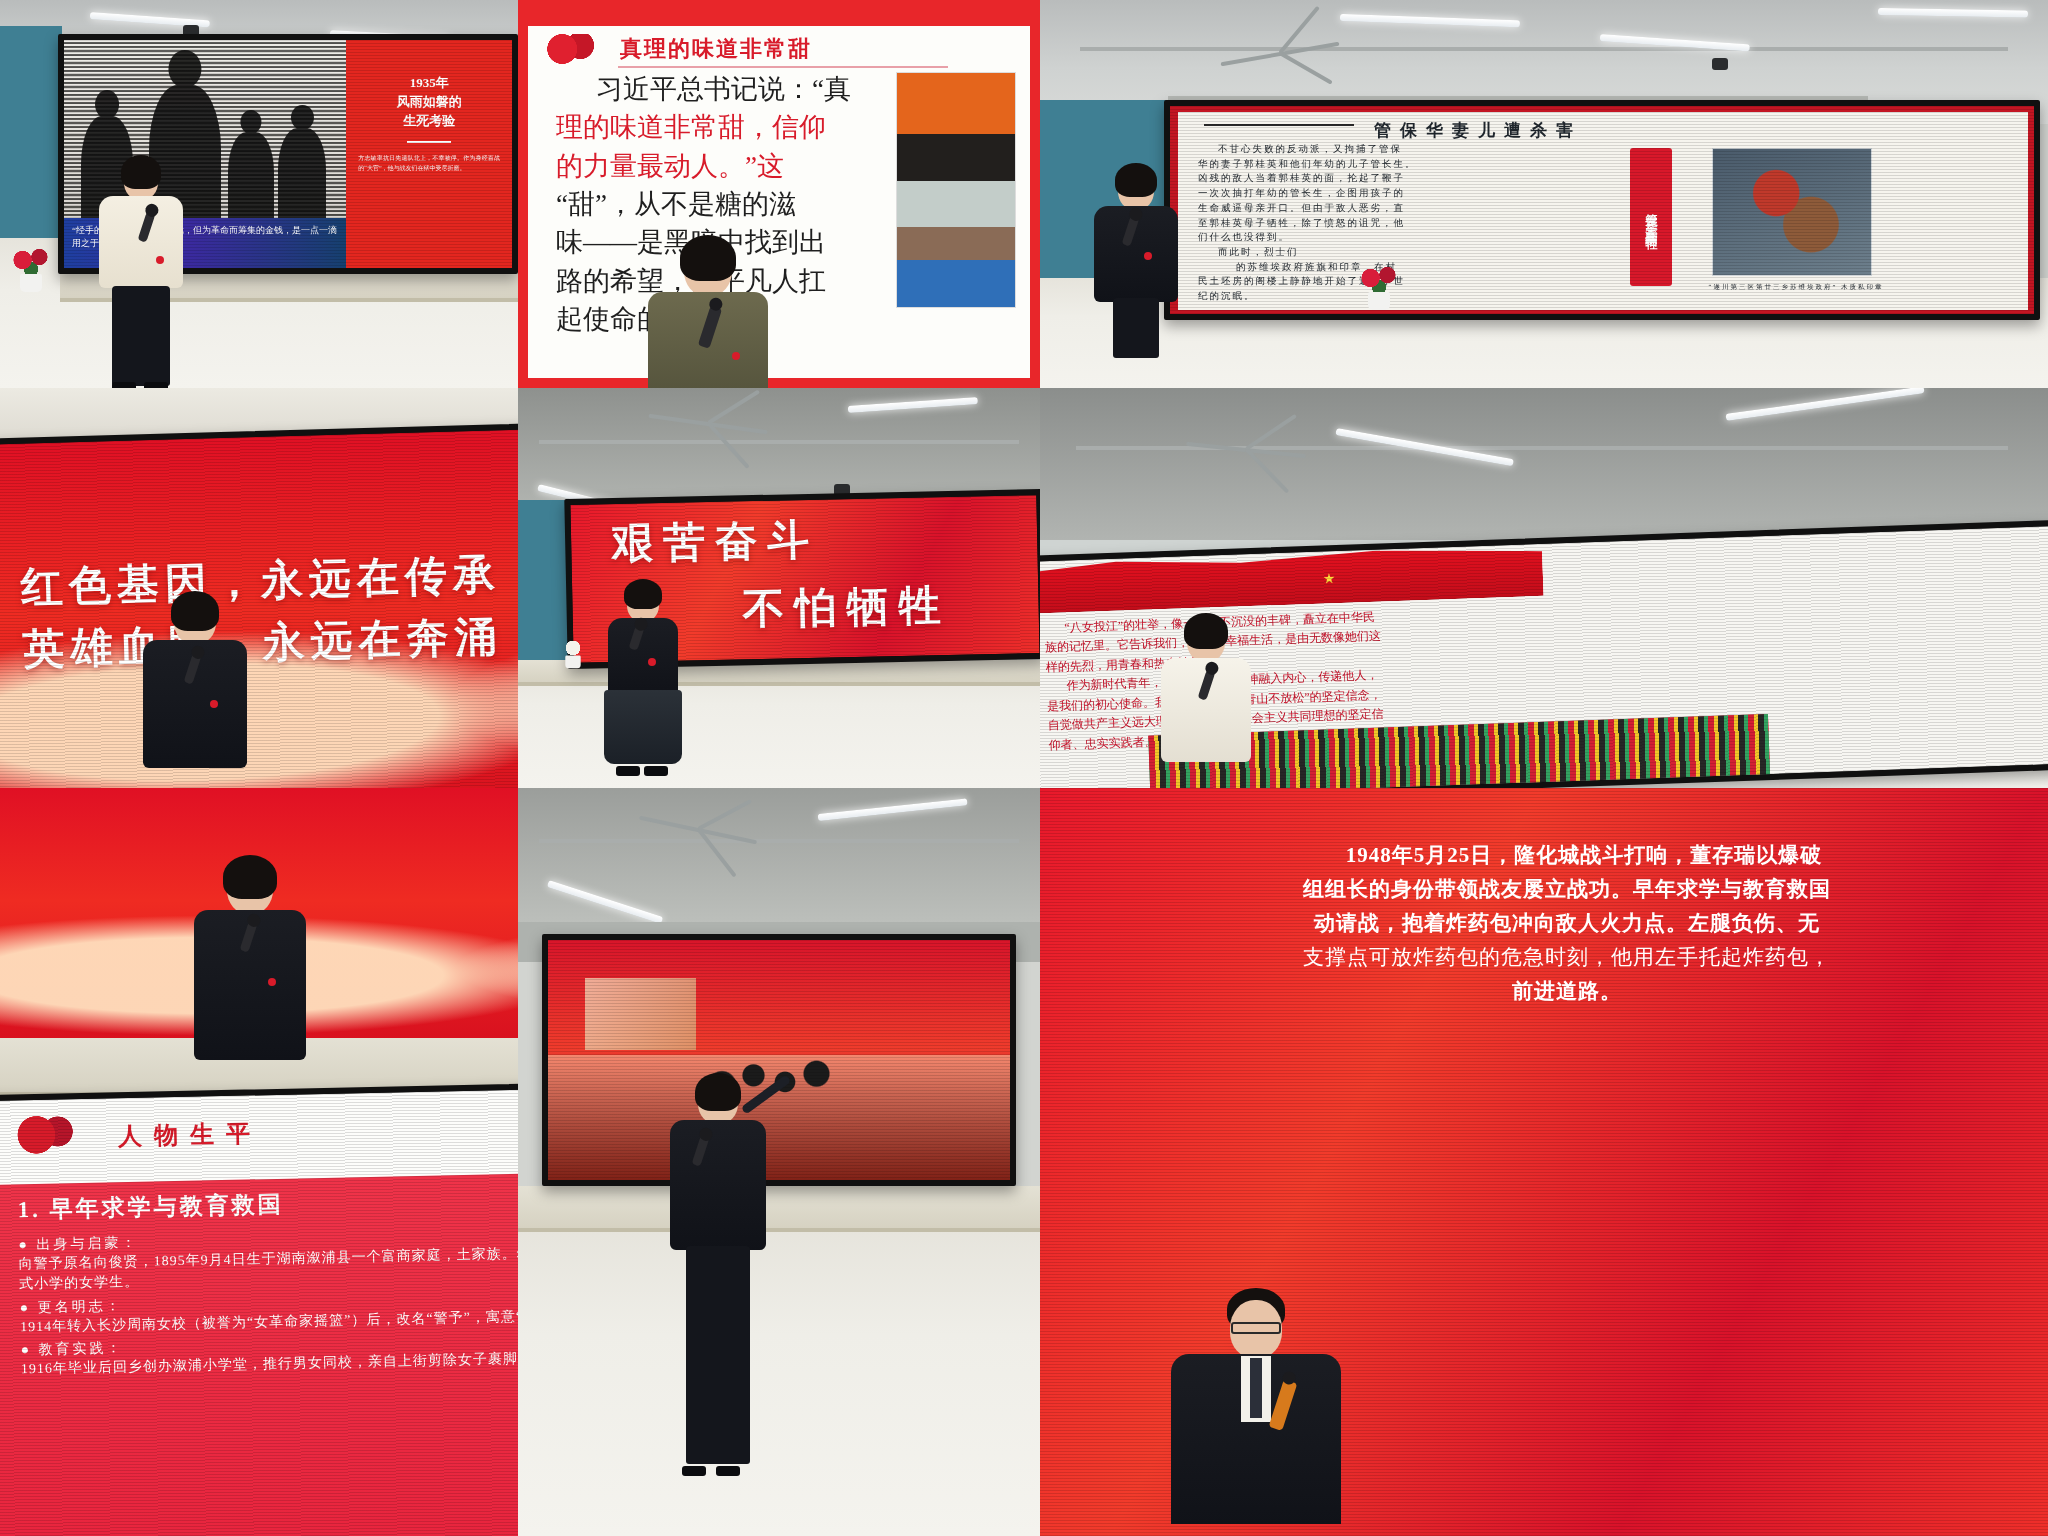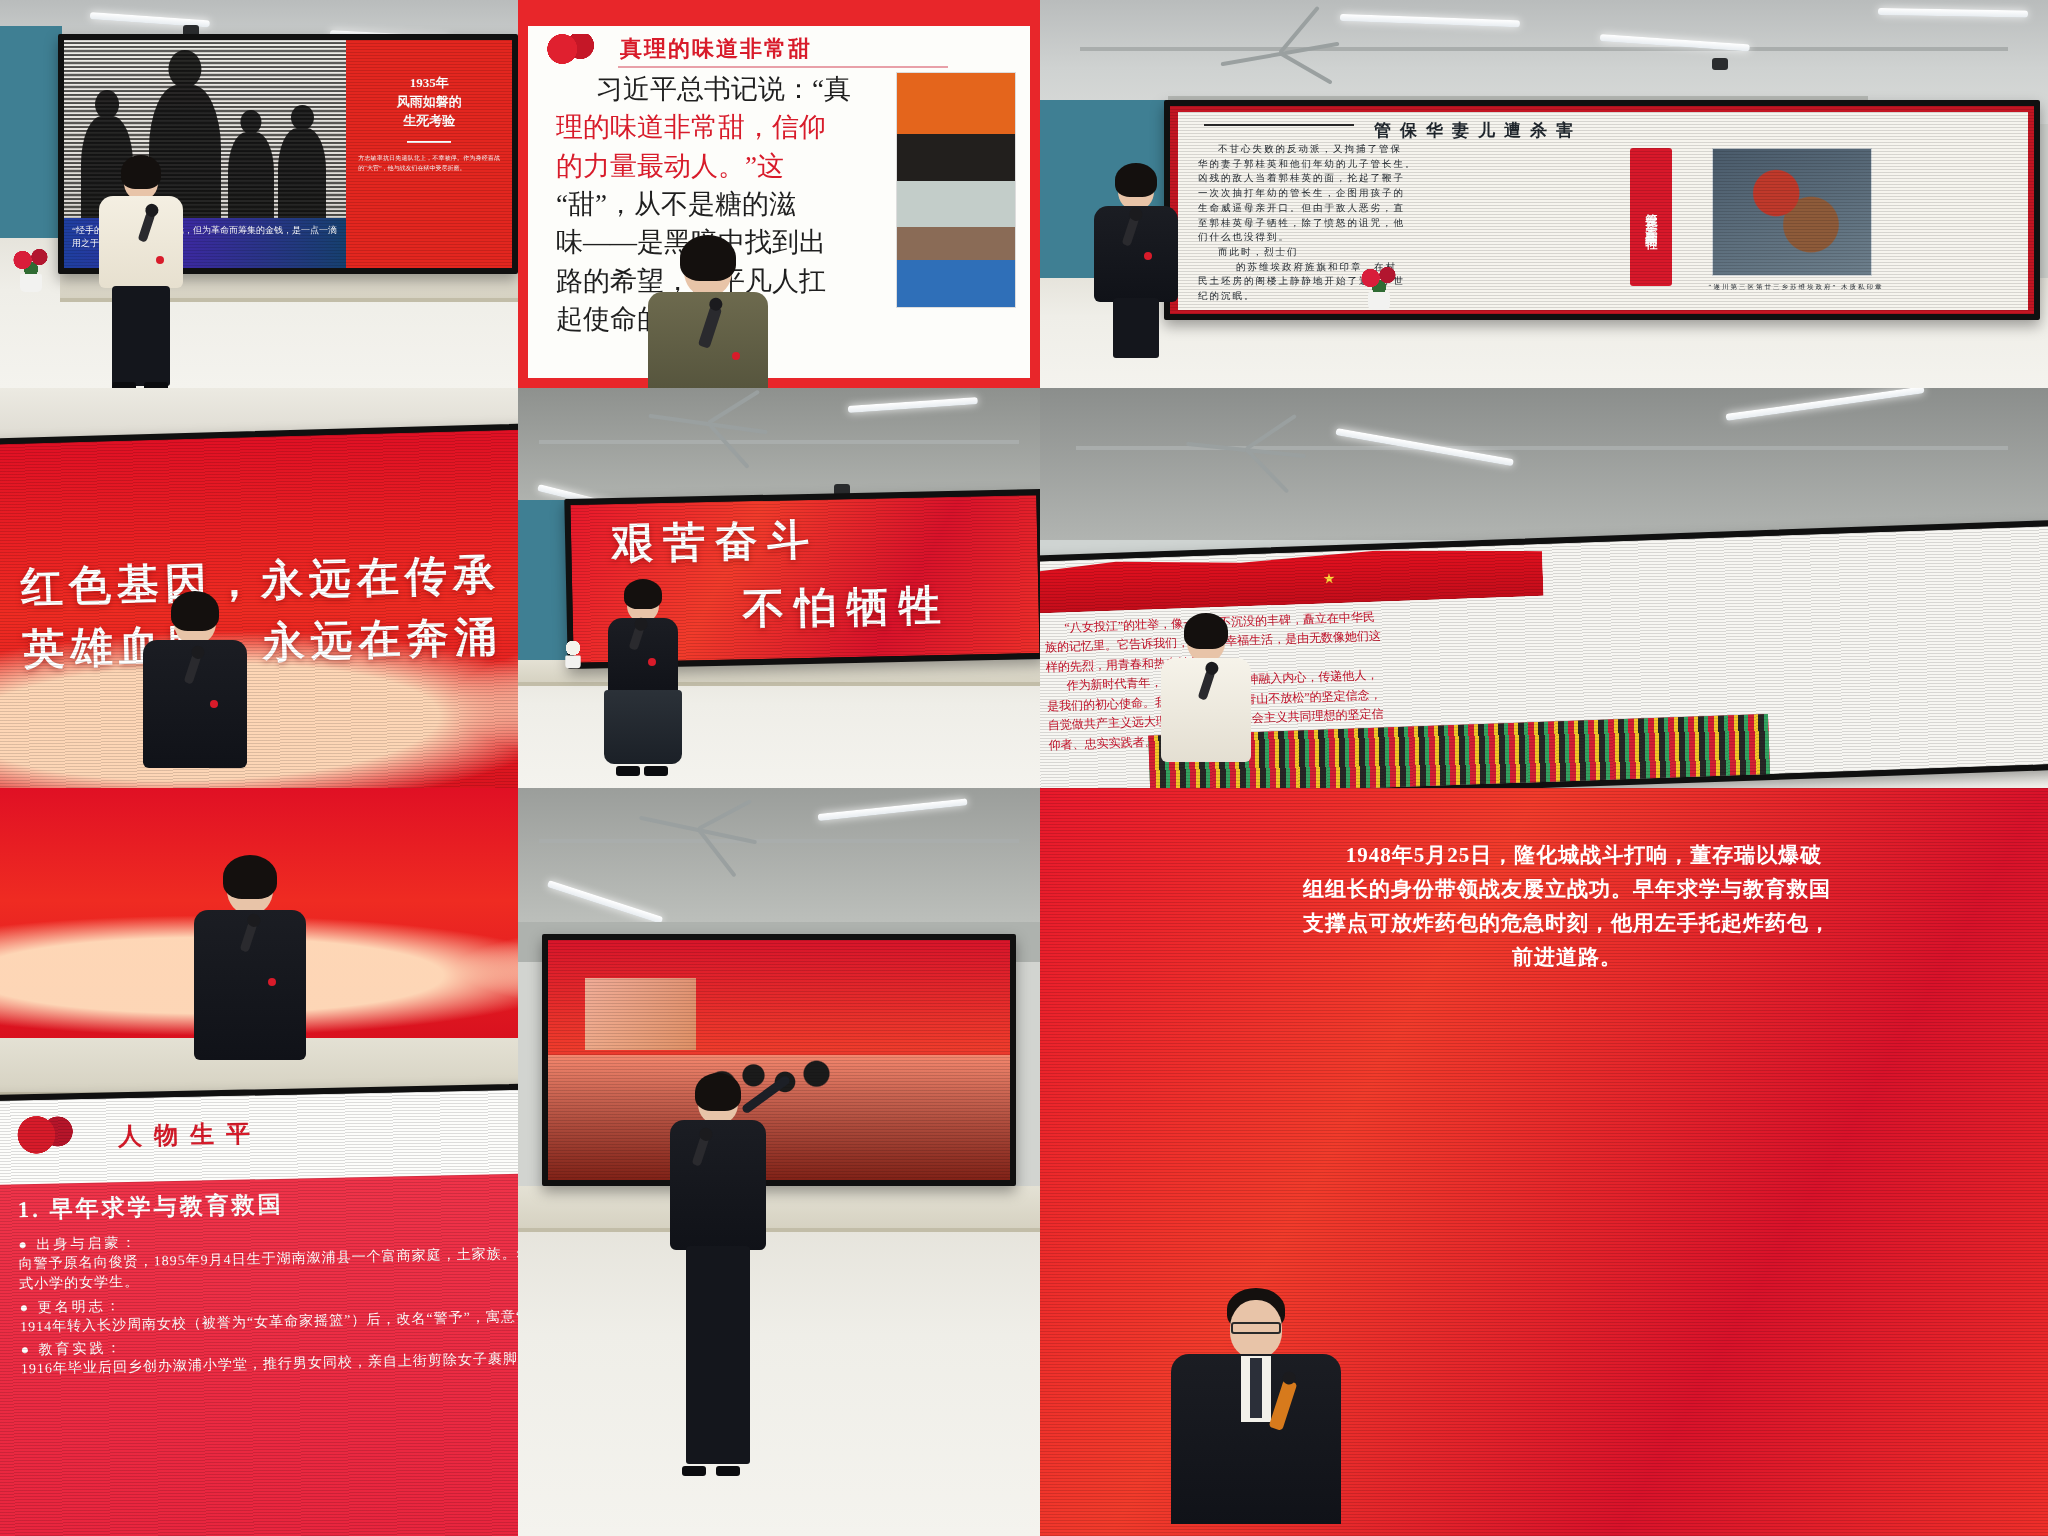--- a/index.html
+++ b/index.html
@@ -398,21 +398,22 @@
       <div class="mic" style="left:54px;top:62px;"></div>
     </div>
   </div>
 
   <div class="cell" style="grid-column:3; grid-row:3;text-align:center;">
     <div class="slide-red"></div>
     <div class="scanlines"></div>
     <div style="position:absolute;left:90px;top:50px;right:40px;">
       <div class="cn" style="color:#fff;font-size:21px;line-height:1.62;font-weight:bold;text-indent:34px;letter-spacing:1px;">1948年5月25日，隆化城战斗打响，董存瑞以爆破</div>
       <div class="cn" style="color:#fff;font-size:21px;line-height:1.62;font-weight:bold;letter-spacing:1px;">组组长的身份带领战友屡立战功。早年求学与教育救国</div>
-      <div class="cn" style="color:#fff;font-size:21px;line-height:1.62;font-weight:bold;letter-spacing:1px;">支撑点可放炸药包的危急时刻，他用左手托起炸药包，</div>
+      <div class="cn" style="color:#fff;font-size:21px;line-height:1.62;font-weight:bold;letter-spacing:1px;">动请战，抱着炸药包冲向敌人火力点。左腿负伤、无</div>
+      <div class="cn" style="color:#fff;font-size:21px;line-height:1.62;font-weight:normal;letter-spacing:1px;">支撑点可放炸药包的危急时刻，他用左手托起炸药包，</div>
       <div class="cn" style="color:#fff;font-size:21px;line-height:1.62;font-weight:bold;letter-spacing:1px;">前进道路。</div>
     </div>
     <div class="person" style="left:120px;top:500px;width:200px;height:248px;">
       <div class="p-hair" style="width:58px;height:42px;top:0;"></div>
       <div class="p-head" style="width:52px;height:58px;top:12px;"></div>
       <div style="position:absolute;left:50%;transform:translateX(-50%);top:34px;width:50px;height:12px;
            border:2px solid #2a2a2a;border-radius:3px;"></div>
       <div class="p-torso suit-black" style="height:170px;width:170px;top:66px;border-radius:18px 18px 0 0;"></div>
       <div style="position:absolute;left:50%;transform:translateX(-50%);top:68px;width:30px;height:66px;background:#f3f1ea;"></div>
       <div style="position:absolute;left:50%;transform:translateX(-50%);top:70px;width:12px;height:60px;background:#2b2f39;"></div>

